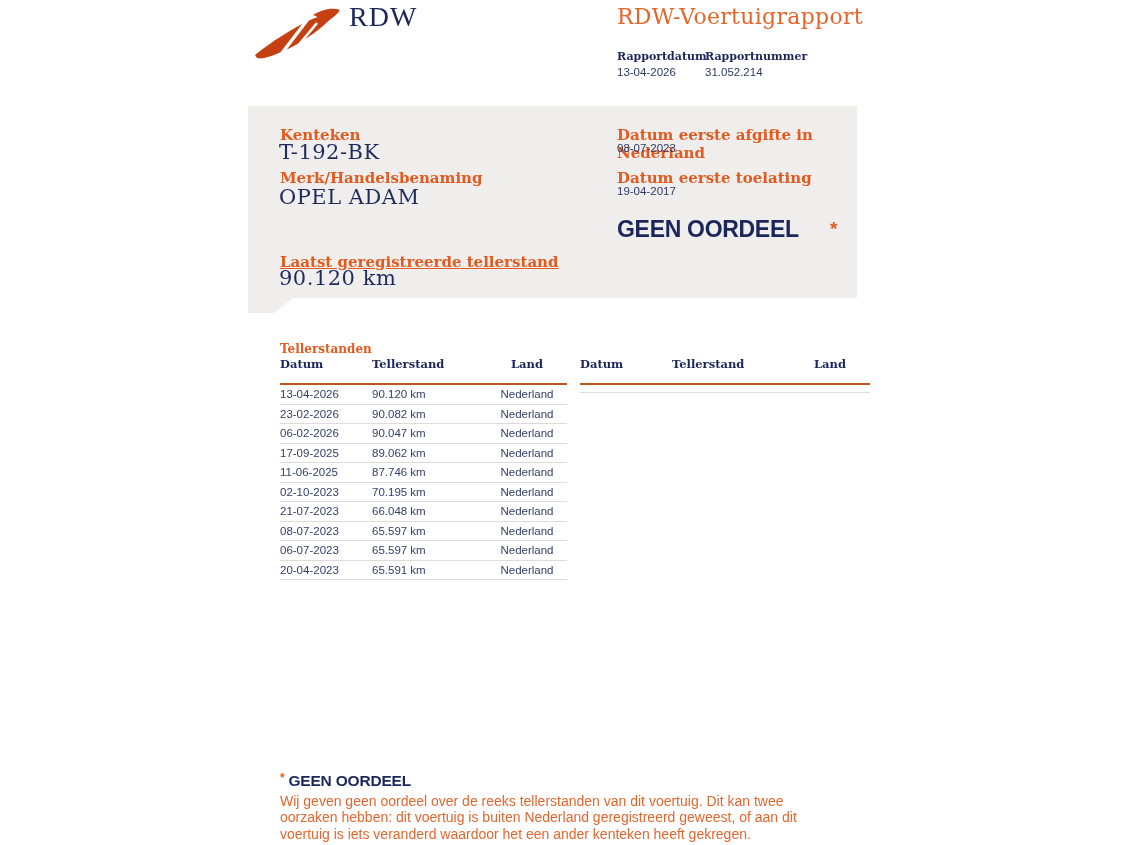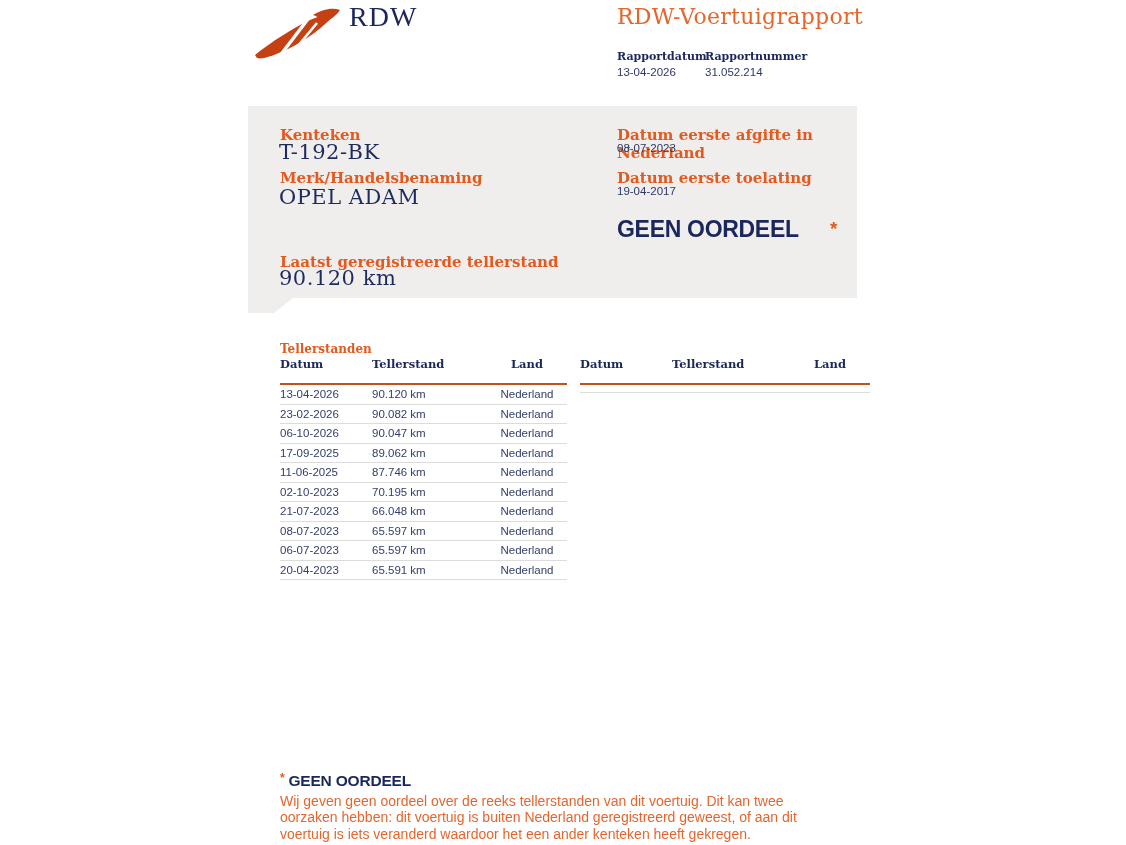--- a/index.html
+++ b/index.html
@@ -120,21 +120,21 @@
   <div class="meta-label" style="left:617px;">Rapportdatum</div>
   <div class="meta-label" style="left:705px;">Rapportnummer</div>
   <div class="meta-value" style="left:617px;">13-04-2026</div>
   <div class="meta-value" style="left:705px;">31.052.214</div>
 
   <div class="summary-box">
     <div class="lbl-orange" style="left:32px; top:20px;">Kenteken</div>
     <div class="val-big" style="left:31px; top:34px;">T-192-BK</div>
     <div class="lbl-orange" style="left:32px; top:63px;">Merk/Handelsbenaming</div>
     <div class="val-big" style="left:31px; top:79px;">OPEL ADAM</div>
-    <div class="lbl-orange" style="left:32px; top:147px;">Laatst geregistreerde tellerstand</div>
+    <div class="lbl-orange" style="left:32px; top:147px;text-decoration:underline;">Laatst geregistreerde tellerstand</div>
     <div class="val-big" style="left:31px; top:160px;">90.120 km</div>
 
     <div class="lbl-orange" style="left:369px; top:20px;">Datum eerste afgifte in Nederland</div>
     <div class="val-sm" style="left:369px; top:36px;">08-07-2023</div>
     <div class="lbl-orange" style="left:369px; top:63px;">Datum eerste toelating</div>
     <div class="val-sm" style="left:369px; top:79px;">19-04-2017</div>
 
     <div class="verdict">GEEN OORDEEL</div>
     <div class="verdict-star">*</div>
   </div>
@@ -155,21 +155,21 @@
           <span class="c3">Nederland</span>
         </div>
 
         <div class="t-row">
           <span class="c1">23-02-2026</span>
           <span class="c2">90.082 km</span>
           <span class="c3">Nederland</span>
         </div>
 
         <div class="t-row">
-          <span class="c1">06-10-2026</span>
+          <span class="c1">06-02-2026</span>
           <span class="c2">90.047 km</span>
           <span class="c3">Nederland</span>
         </div>
 
         <div class="t-row">
           <span class="c1">17-09-2025</span>
           <span class="c2">89.062 km</span>
           <span class="c3">Nederland</span>
         </div>
 

